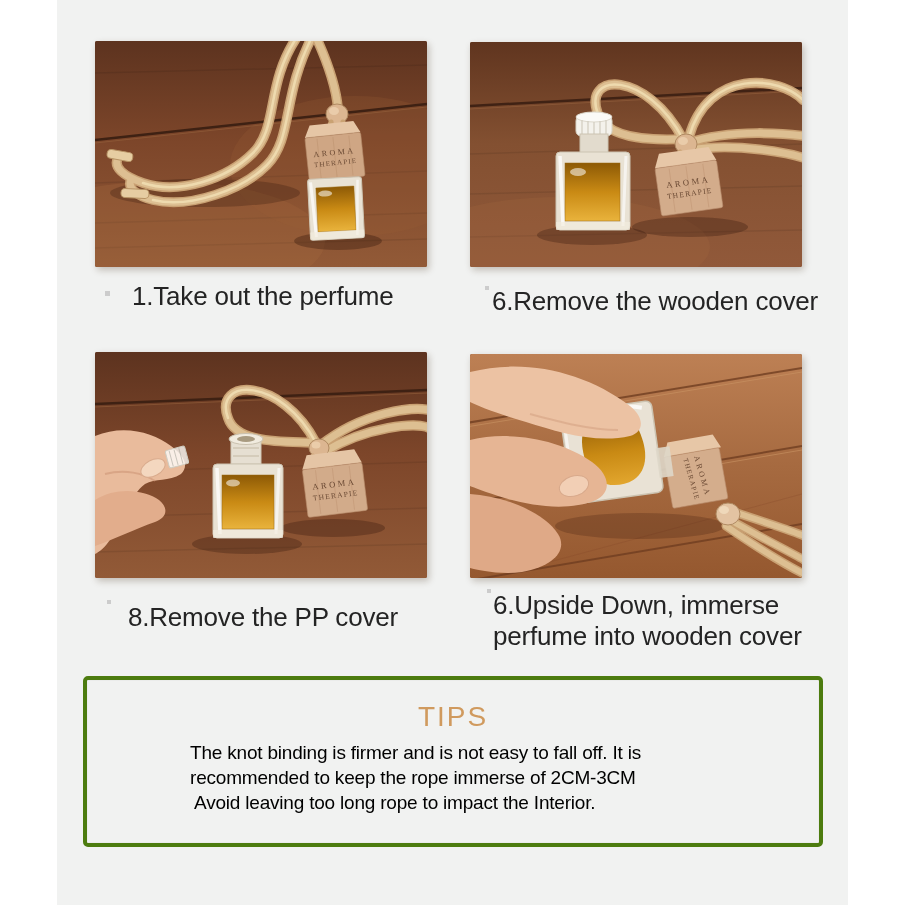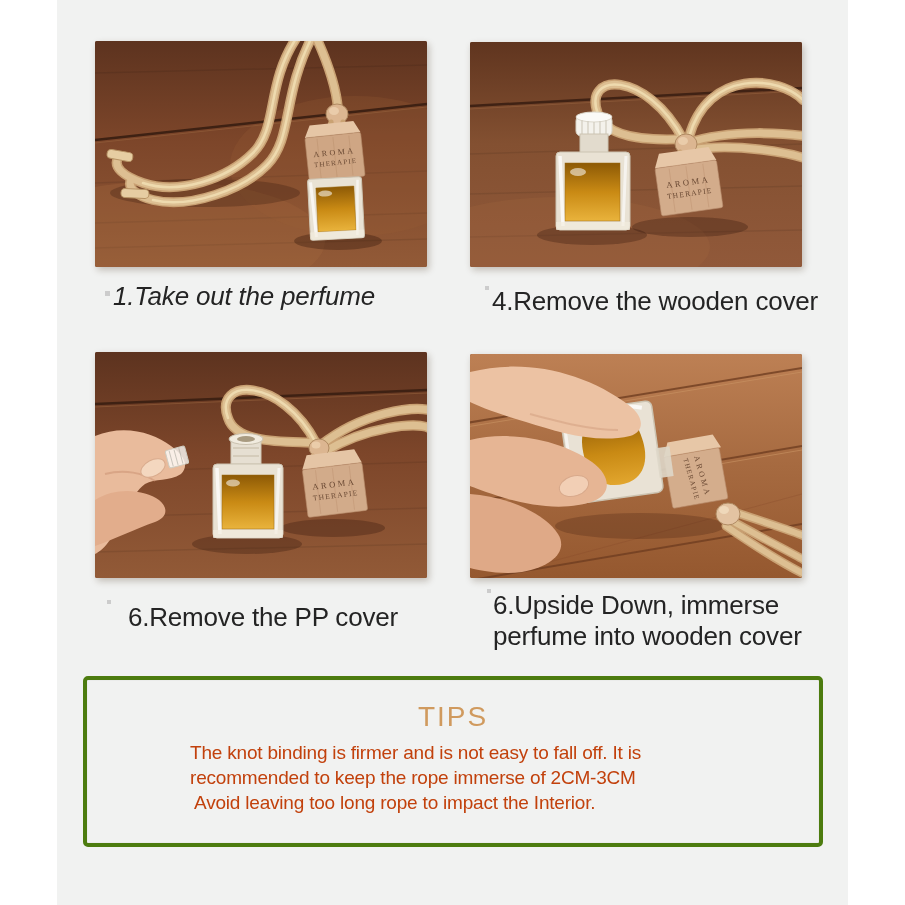--- a/index.html
+++ b/index.html
@@ -8,36 +8,36 @@
   .panel{position:absolute;left:57px;top:0;width:791px;height:905px;background:#f1f2f1;}
   .photo{position:absolute;border-radius:2px;overflow:hidden;
          box-shadow:2px 3px 7px rgba(70,45,25,.28);background:#7c452a;}
   .photo svg{display:block;width:100%;height:100%;}
   .p1{left:95px;top:41px;width:332px;height:226px;}
   .p2{left:470px;top:42px;width:332px;height:225px;}
   .p3{left:95px;top:352px;width:332px;height:226px;}
   .p4{left:470px;top:354px;width:332px;height:224px;}
   .caption{position:absolute;color:#242424;font-size:26px;line-height:1.18;
            letter-spacing:-0.2px;white-space:nowrap;}
-  .c1{left:113px;top:281px;font-style:italic;}
+  .c1{left:132px;top:281px;}
   .c2{left:492px;top:286px;}
   .c3{left:128px;top:602px;}
   .c4{left:493px;top:590px;white-space:normal;width:330px;}
   .dot{position:absolute;width:5px;height:5px;background:#c6c6c6;opacity:.85;}
   .d1{left:105px;top:291px;}
   .d2{left:485px;top:286px;width:4px;height:4px;}
   .d3{left:107px;top:600px;width:4px;height:4px;}
   .d4{left:487px;top:589px;width:4px;height:4px;}
   .tips{position:absolute;left:83px;top:676px;width:740px;height:171px;box-sizing:border-box;
         border:4px solid #4d7c0f;border-radius:5px;
         box-shadow:inset 0 0 0 1px rgba(0,0,0,0.025);}
   .tips-title{margin-top:21px;text-align:center;font-size:28px;font-weight:300;
               letter-spacing:2px;color:#d09a5e;}
   .tips-body{margin-top:7px;padding-left:103px;font-size:19px;line-height:25px;
-             letter-spacing:-0.2px;color:#c2410c;}
+             letter-spacing:-0.2px;color:#000000;}
   .tips-line{white-space:nowrap;}
   .tips-line.indent{margin-left:4px;}
   .engrave{font-family:"Liberation Serif",serif;fill:#6b4a34;}
 </style>
 </head>
 <body>
 
 <div class="page">
   <div class="panel"></div>
 
@@ -320,23 +320,23 @@
         <path d="M0,140 C34,142 74,158 88,180 C98,196 84,212 52,218 C30,221 8,216 0,214 Z" fill="#dfa987"></path>
         <path d="M60,60 C90,68 120,76 148,76" stroke="#cf9a7a" stroke-width="2" opacity="0.45" fill="none"></path>
         <ellipse cx="104" cy="132" rx="15" ry="10" fill="#f2cfb5" stroke="#d8a98b" stroke-width="1" transform="rotate(-18 104 132)"></ellipse>
       </g>
     </svg>
   </figure>
 
   <span class="dot d1"></span>
   <div class="caption c1">1.Take out the perfume</div>
   <span class="dot d2"></span>
-  <div class="caption c2">4.Remove the wooden cover</div>
+  <div class="caption c2">6.Remove the wooden cover</div>
   <span class="dot d3"></span>
-  <div class="caption c3">6.Remove the PP cover</div>
+  <div class="caption c3">8.Remove the PP cover</div>
   <span class="dot d4"></span>
   <div class="caption c4">6.Upside Down, immerse perfume into wooden cover</div>
 
   <div class="tips">
     <div class="tips-title">TIPS</div>
     <div class="tips-body">
       <div class="tips-line">The knot binding is firmer and is not easy to fall off. It is</div>
       <div class="tips-line">recommended to keep the rope immerse of 2CM-3CM</div>
       <div class="tips-line indent">Avoid leaving too long rope to impact the Interior.</div>
     </div>

